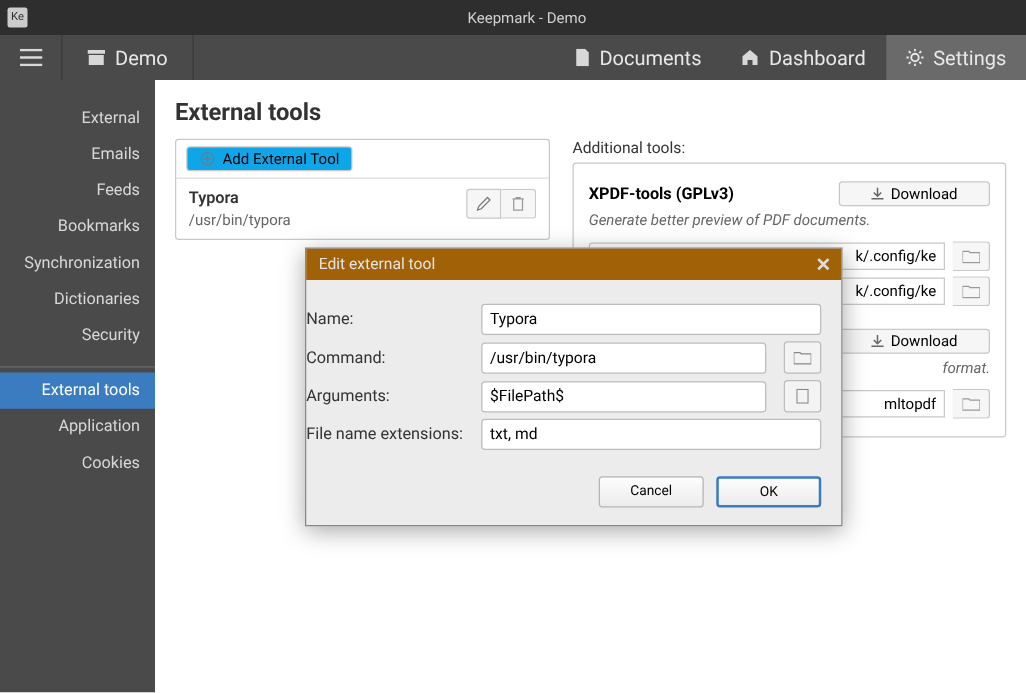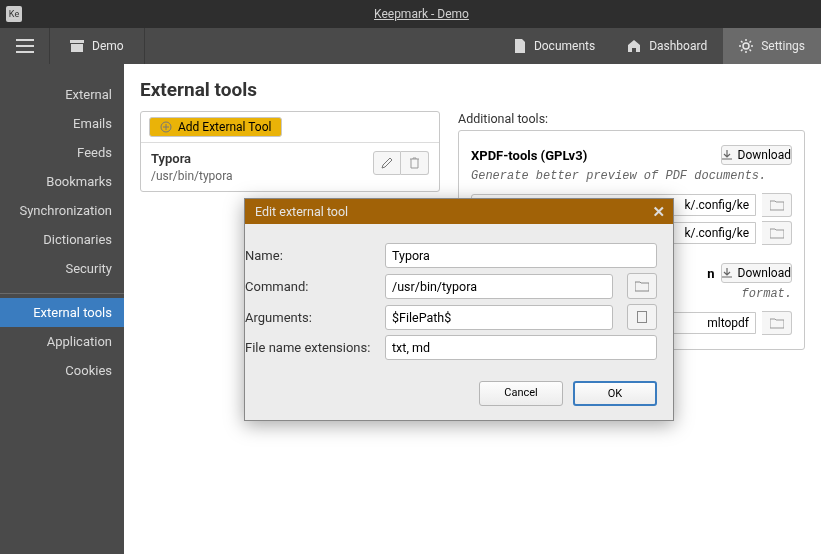--- a/index.html
+++ b/index.html
@@ -1,22 +1,22 @@
 <!DOCTYPE html>
 <html><head>
 <meta charset="utf-8">
 <style>
 * { box-sizing: border-box; margin: 0; padding: 0; font-family: -apple-system, "Segoe UI", Roboto, Arial, sans-serif; }
 html, body { width: 821px; height: 554px; overflow: hidden; background: #fff; }
 
-.titlebar { height: 28px; background: #2e2e2e; color: #d0d0d0; display: flex; align-items: center; font-size: 12px; text-decoration: underline; }
+.titlebar { height: 28px; background: #2e2e2e; color: #d0d0d0; display: flex; align-items: center; font-size: 12px; }
 .titlebar .app-icon { width: 16px; height: 16px; margin-left: 6px; background: #ccc; border-radius: 2px; display: inline-flex; align-items: center; justify-content: center; font-size: 9px; color: #333; }
 .titlebar .title { flex: 1; text-align: center; }
 
-.topbar { height: 36px; background: #4a4a4a; color: #e8e8e8; display: flex; align-items: stretch; font-size: 12px; }
+.topbar { height: 36px; background: #4a4a4a; color: #e8e8e8; display: flex; align-items: stretch; font-size: 16px; }
 .topbar .hamburger { width: 50px; display: flex; align-items: center; justify-content: center; border-right: 1px solid #3a3a3a; cursor: pointer; }
 .topbar .demo-tab { display: flex; align-items: center; padding: 0 20px; gap: 8px; border-right: 1px solid #3a3a3a; }
 .topbar .spacer { flex: 1; }
 .topbar .nav-item { display: flex; align-items: center; padding: 0 16px; gap: 8px; cursor: pointer; }
 .topbar .nav-item.active { background: #6a6a6a; }
 
 .body { display: flex; height: calc(554px - 28px - 36px); }
 
 .sidebar { width: 124px; background: #4a4a4a; color: #d8d8d8; font-size: 13px; display: flex; flex-direction: column; padding-top: 16px; }
 .sidebar .item { padding: 7px 12px 7px 0; text-align: right; cursor: pointer; }
@@ -25,35 +25,35 @@
 
 .main { flex: 1; background: #fff; padding: 14px 16px; overflow: hidden; position: relative; }
 .main h1 { font-size: 19px; font-weight: 700; color: #333; margin-bottom: 10px; }
 
 .cols { display: flex; gap: 18px; }
 .col-left { width: 300px; }
 .col-right { flex: 1; }
 
 .panel { border: 1px solid #c8c8c8; border-radius: 3px; }
 .panel-header { padding: 5px 8px; border-bottom: 1px solid #dcdcdc; }
-.add-btn { display: inline-flex; align-items: center; gap: 6px; background: #eab308; border: 1px solid #c8c8c8; border-radius: 3px; padding: 2px 10px; font-size: 12px; cursor: pointer; }
+.add-btn { display: inline-flex; align-items: center; gap: 6px; background: #0ea5e9; border: 1px solid #c8c8c8; border-radius: 3px; padding: 2px 10px; font-size: 12px; cursor: pointer; }
 .tool-entry { padding: 8px 10px; display: flex; align-items: flex-start; justify-content: space-between; }
 .tool-entry .meta { display: flex; flex-direction: column; }
 .tool-entry .name { font-weight: 600; font-size: 13px; color: #333; }
 .tool-entry .cmd { font-size: 12px; color: #666; margin-top: 3px; }
 .tool-entry .actions { display: flex; gap: 0; }
 .icon-btn { width: 28px; height: 24px; border: 1px solid #c8c8c8; background: #f6f6f6; display: inline-flex; align-items: center; justify-content: center; cursor: pointer; font-size: 12px; color: #666; }
 .icon-btn:first-child { border-radius: 3px 0 0 3px; }
 .icon-btn:last-child { border-radius: 0 3px 3px 0; border-left: none; }
 
 .section-label { font-size: 12.5px; color: #333; margin-bottom: 4px; }
 .right-panel { border: 1px solid #c8c8c8; border-radius: 3px; padding: 10px 12px; font-size: 13px; }
 .row { display: flex; align-items: center; margin: 4px 0; gap: 6px; }
-.dl-btn { display: inline-flex; align-items: center; gap: 6px; border: 1px solid #c8c8c8; background: #f6f6f6; border-radius: 3px; padding: 2px 0; font-size: 12px; cursor: pointer; }
-.desc { font-style: italic; color: #666; font-size: 12px; margin: 4px 0 10px 0; font-family: Liberation Mono, monospace; }
+.dl-btn { display: inline-flex; align-items: center; gap: 6px; border: 1px solid #c8c8c8; background: #f6f6f6; border-radius: 3px; padding: 2px 25px; font-size: 12px; cursor: pointer; }
+.desc { font-style: italic; color: #666; font-size: 12px; margin: 4px 0 10px 0; }
 .path-input { flex: 1; border: 1px solid #c8c8c8; border-radius: 3px 0 0 3px; padding: 3px 6px; font-size: 12px; min-width: 0; }
 .path-btn { width: 30px; height: 24px; border: 1px solid #c8c8c8; border-left: none; border-radius: 0 3px 3px 0; background: #f6f6f6; display: inline-flex; align-items: center; justify-content: center; cursor: pointer; color: #777; }
 .strong { font-weight: 700; }
 
 
 .dialog { position: absolute; left: 244px; top: 198px; width: 430px; background: #ececec; border: 1px solid #888; box-shadow: 0 4px 18px rgba(0,0,0,.35); font-size: 13px; z-index: 10; }
 .dialog-title { background: #a16207; color: #e4e4e4; padding: 5px 10px; display: flex; align-items: center; justify-content: flex-start; position: relative; font-size: 12.5px; }
 .dialog-title .close { position: absolute; right: 8px; top: 4px; cursor: pointer; color: #ddd; font-size: 15px; font-weight: bold; }
 .dialog-body { padding: 14px 16px 8px 0; }
 .frow { display: flex; align-items: center; margin: 5px 0; gap: 10px; }

